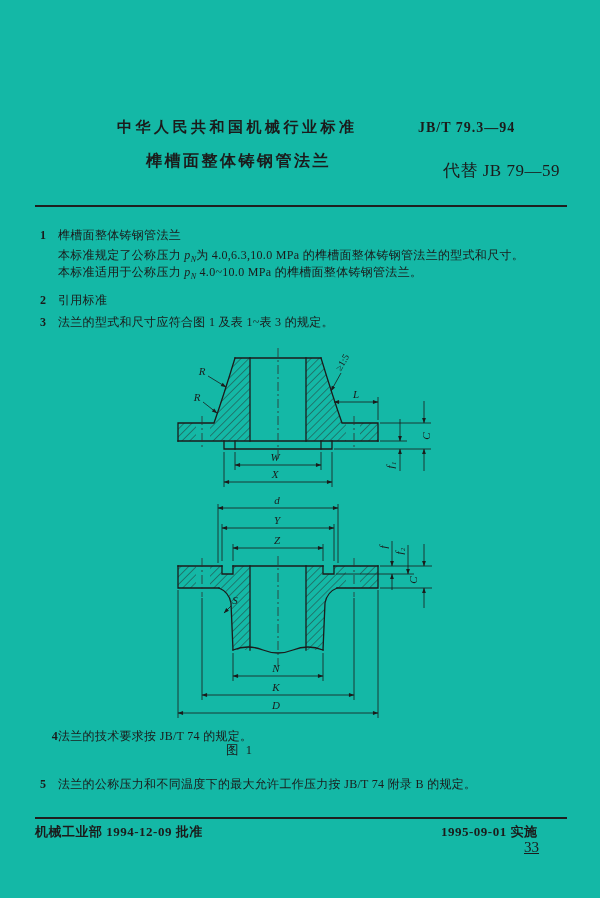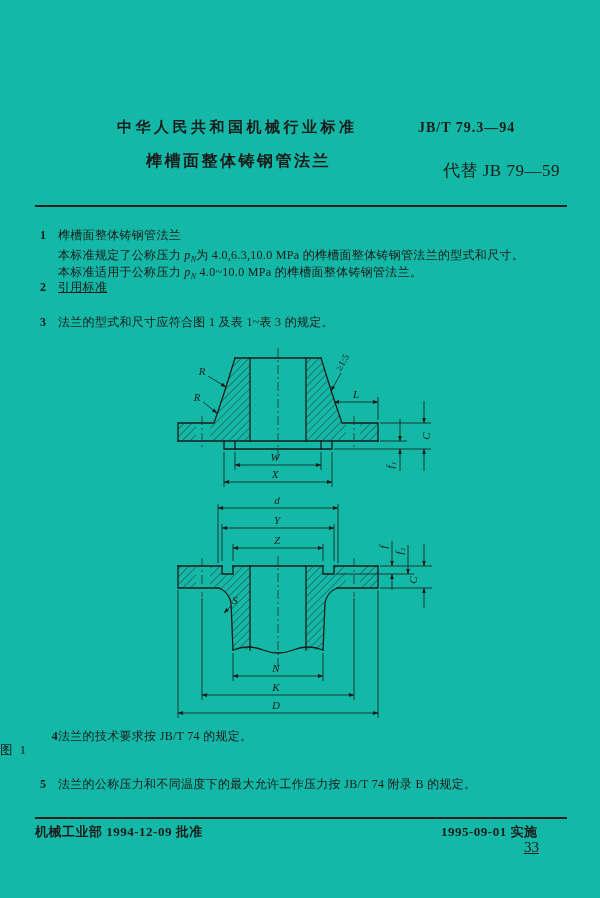--- a/index.html
+++ b/index.html
@@ -14,21 +14,21 @@
   .abs { position:absolute; white-space:nowrap; }
   .org-line { font-size:15px; font-weight:bold; letter-spacing:3.5px; }
   .std-code { font-size:14px; font-weight:bold; letter-spacing:1px; }
   .doc-title { font-size:16px; font-weight:bold; letter-spacing:2.5px; }
   .replaces { font-size:17px; letter-spacing:0.5px; }
   .rule { position:absolute; left:35px; width:532px; height:2px; background:#1f1f1f; }
   .body-line { font-size:12px; letter-spacing:0.3px; }
   .sec-num { display:inline-block; min-width:18px; font-weight:bold; }
   .var { font-style:italic; }
   .var sub { font-size:8px; vertical-align:sub; }
-  .fig-caption { font-size:12.5px; letter-spacing:2px; text-align:left; width:480px; left:0; }
+  .fig-caption { font-size:12.5px; letter-spacing:2px; text-align:center; width:480px; left:0; }
   .footer-line { font-size:13px; font-weight:bold; letter-spacing:0.5px; }
   .page-num { font-size:15px;text-decoration:underline; }
   
   .ol  { stroke:#1b1b1b; stroke-width:1.3; fill:none; stroke-linecap:square; }
   .thin{ stroke:#1b1b1b; stroke-width:0.8; fill:none; }
   .cl  { stroke:#2e2e2e; stroke-width:0.8; fill:none; stroke-dasharray:9 3 2 3; }
   .h   { fill:url(#hatch); stroke:none; }
   .dt  { font-family:"Liberation Serif","DejaVu Serif",serif; font-style:italic;
          font-size:11px; fill:#1b1b1b; text-anchor:middle; }
   .dts { font-family:"Liberation Serif","DejaVu Serif",serif;
@@ -44,21 +44,21 @@
   <div class="abs doc-title" style="left:146px; top:151px;">榫槽面整体铸钢管法兰</div>
   <div class="abs replaces" style="left:443px; top:159px;">代替 JB 79—59</div>
   <div class="rule" style="top:205px;"></div>
 
   <div class="abs body-line" style="left:40px; top:227px;"><span class="sec-num">1</span><span>榫槽面整体铸钢管法兰</span></div>
 
   <div class="abs body-line" style="left:58px; top:247px;"><span>本标准规定了公称压力 </span><span class="var"><span>p</span><sub>N</sub></span><span>为 4.0,6.3,10.0 MPa 的榫槽面整体铸钢管法兰的型式和尺寸。</span></div>
 
   <div class="abs body-line" style="left:58px; top:264px;"><span>本标准适用于公称压力 </span><span class="var"><span>p</span><sub>N</sub></span><span> 4.0~10.0 MPa 的榫槽面整体铸钢管法兰。</span></div>
 
-  <div class="abs body-line" style="left:40px; top:279px;text-decoration:underline;"><span class="sec-num">2</span><span>引用标准</span></div>
+  <div class="abs body-line" style="left:40px; top:292px;"><span class="sec-num">2</span><span>引用标准</span></div>
 
 
   <div class="abs body-line" style="left:40px; top:314px;"><span class="sec-num">3</span><span>法兰的型式和尺寸应符合图 1 及表 1~表 3 的规定。</span></div>
 
   <svg viewBox="0 342 600 400" style="position:absolute; left:0; top:342px; width:600px; height:400px;" xmlns="http://www.w3.org/2000/svg">
     <defs>
       <pattern id="hatch" width="5.5" height="5.5" patternUnits="userSpaceOnUse" patternTransform="rotate(45)">
         <line x1="0" y1="0" x2="0" y2="5.5" stroke="#2a2a2a" stroke-width="0.9"></line>
       </pattern>
       <marker id="arr" viewBox="0 0 10 10" refX="9" refY="5" markerWidth="9" markerHeight="7" orient="auto-start-reverse">

